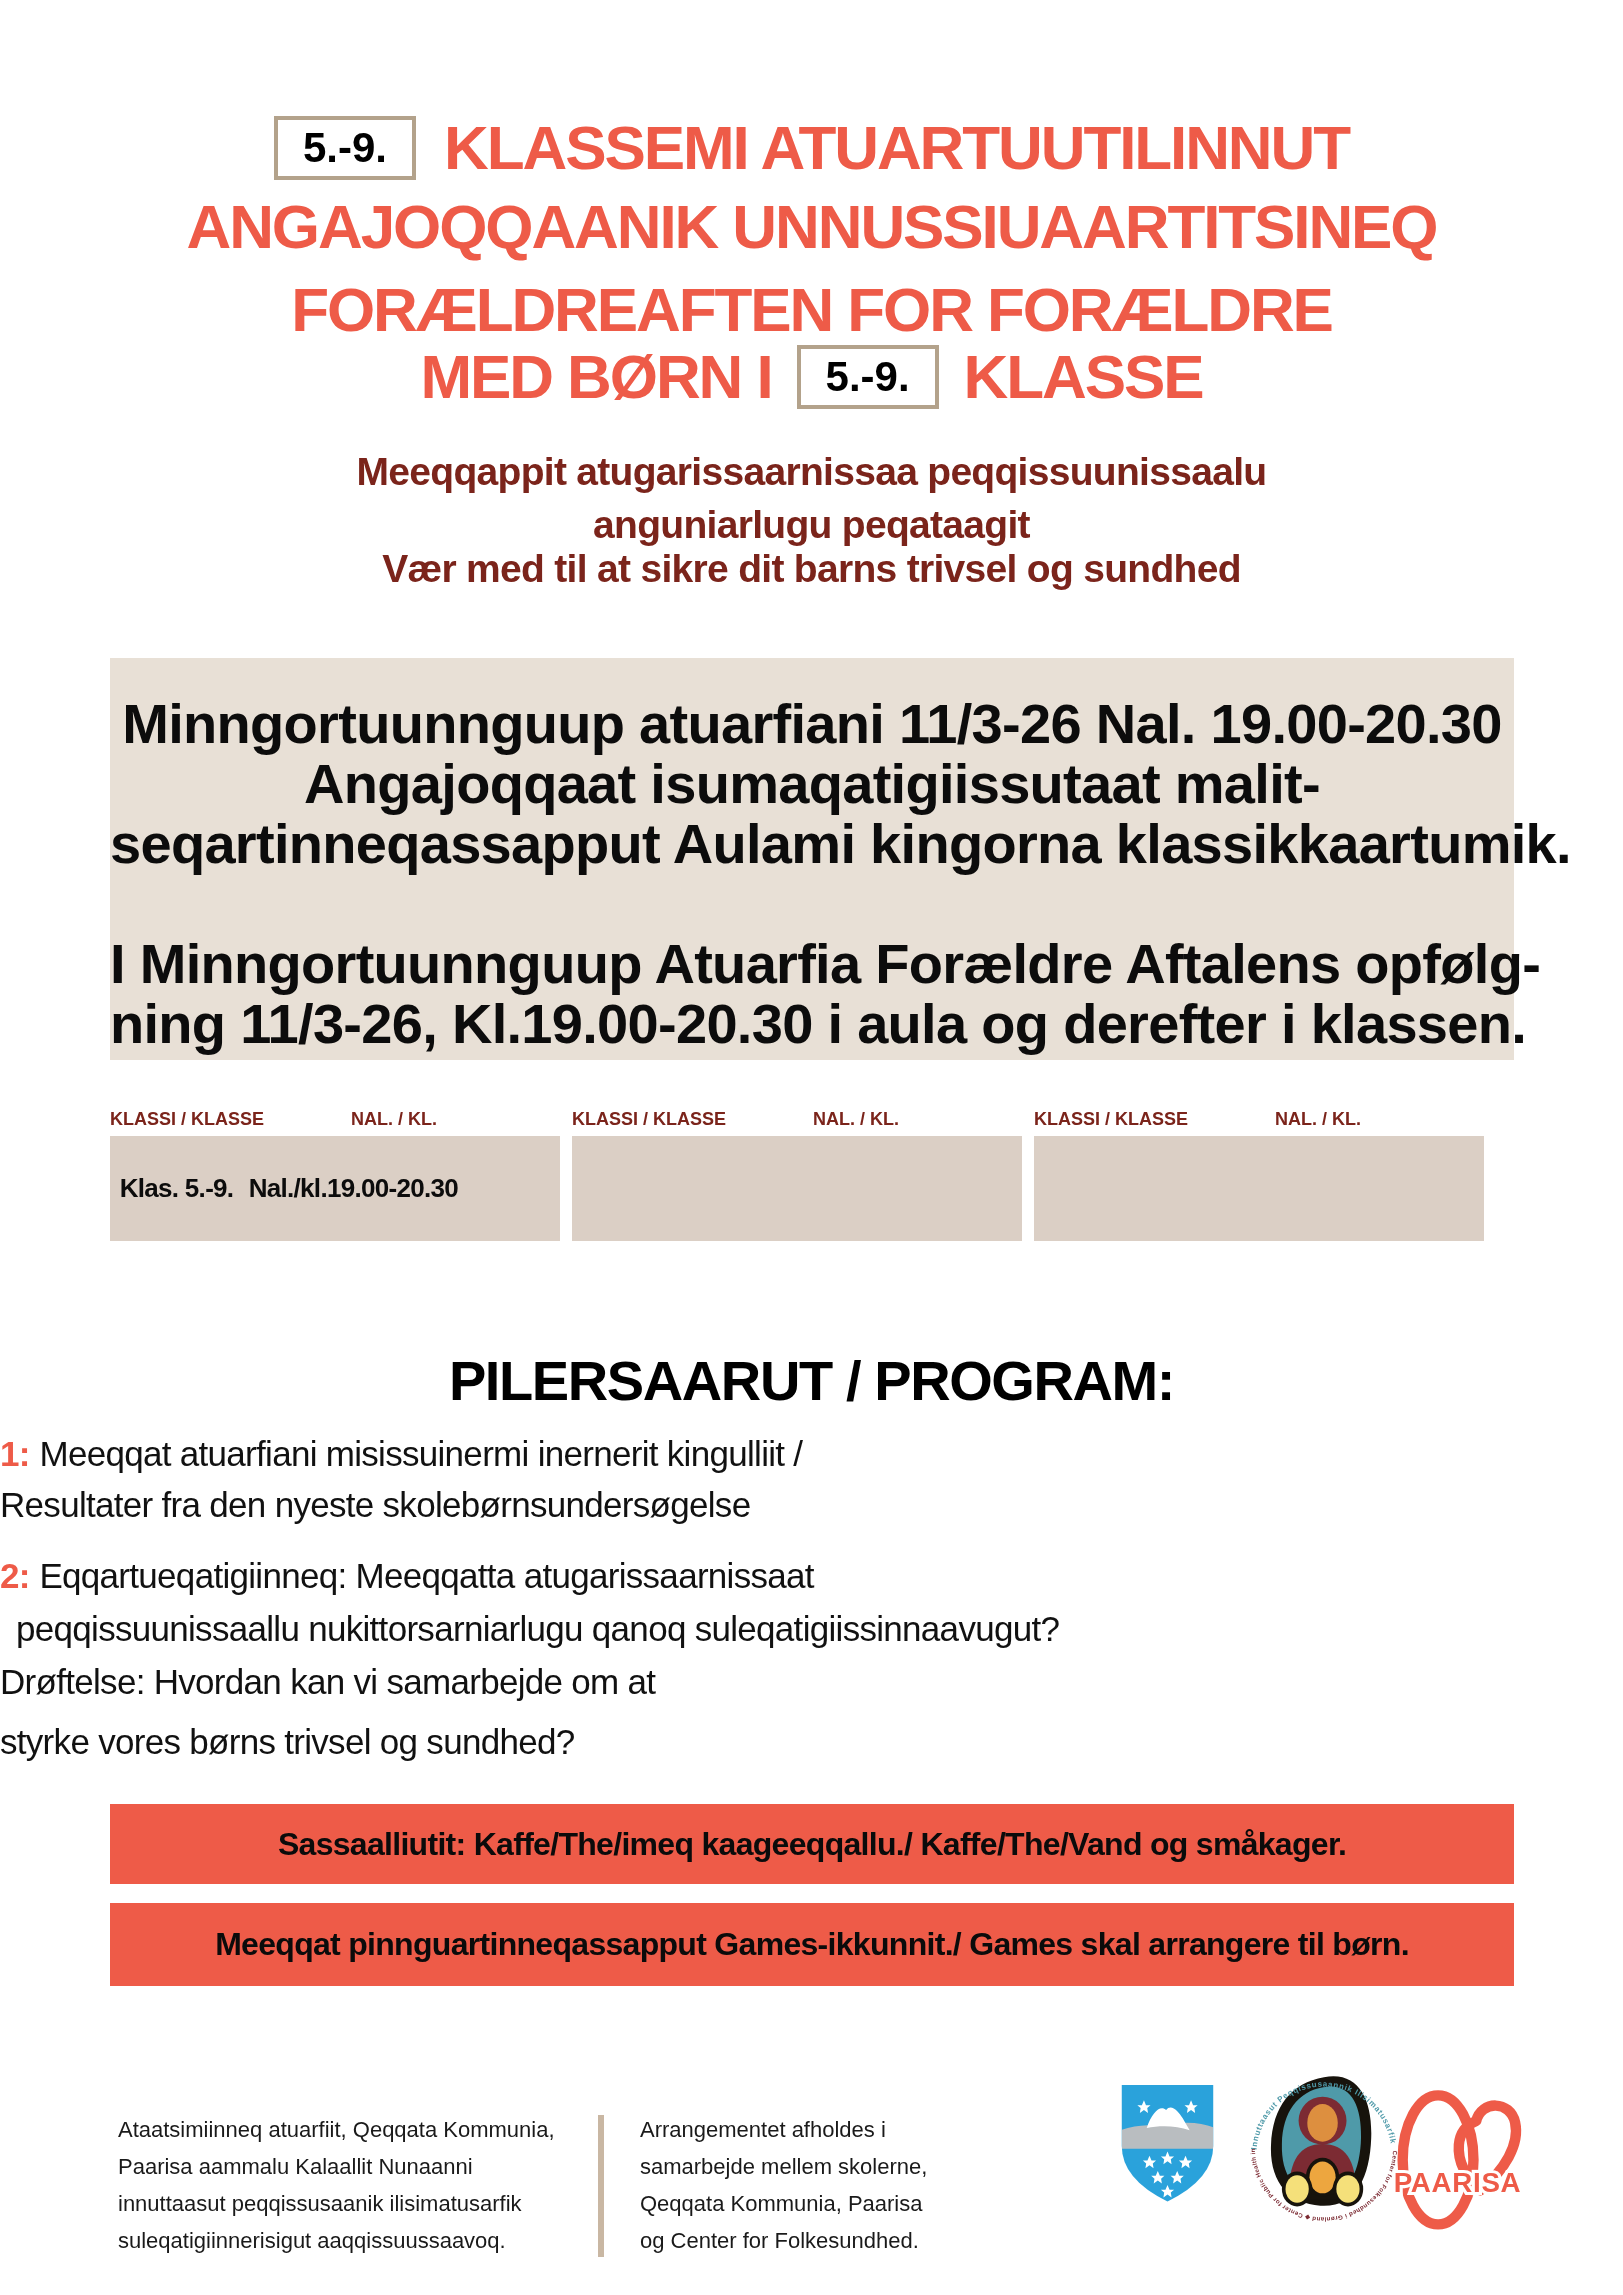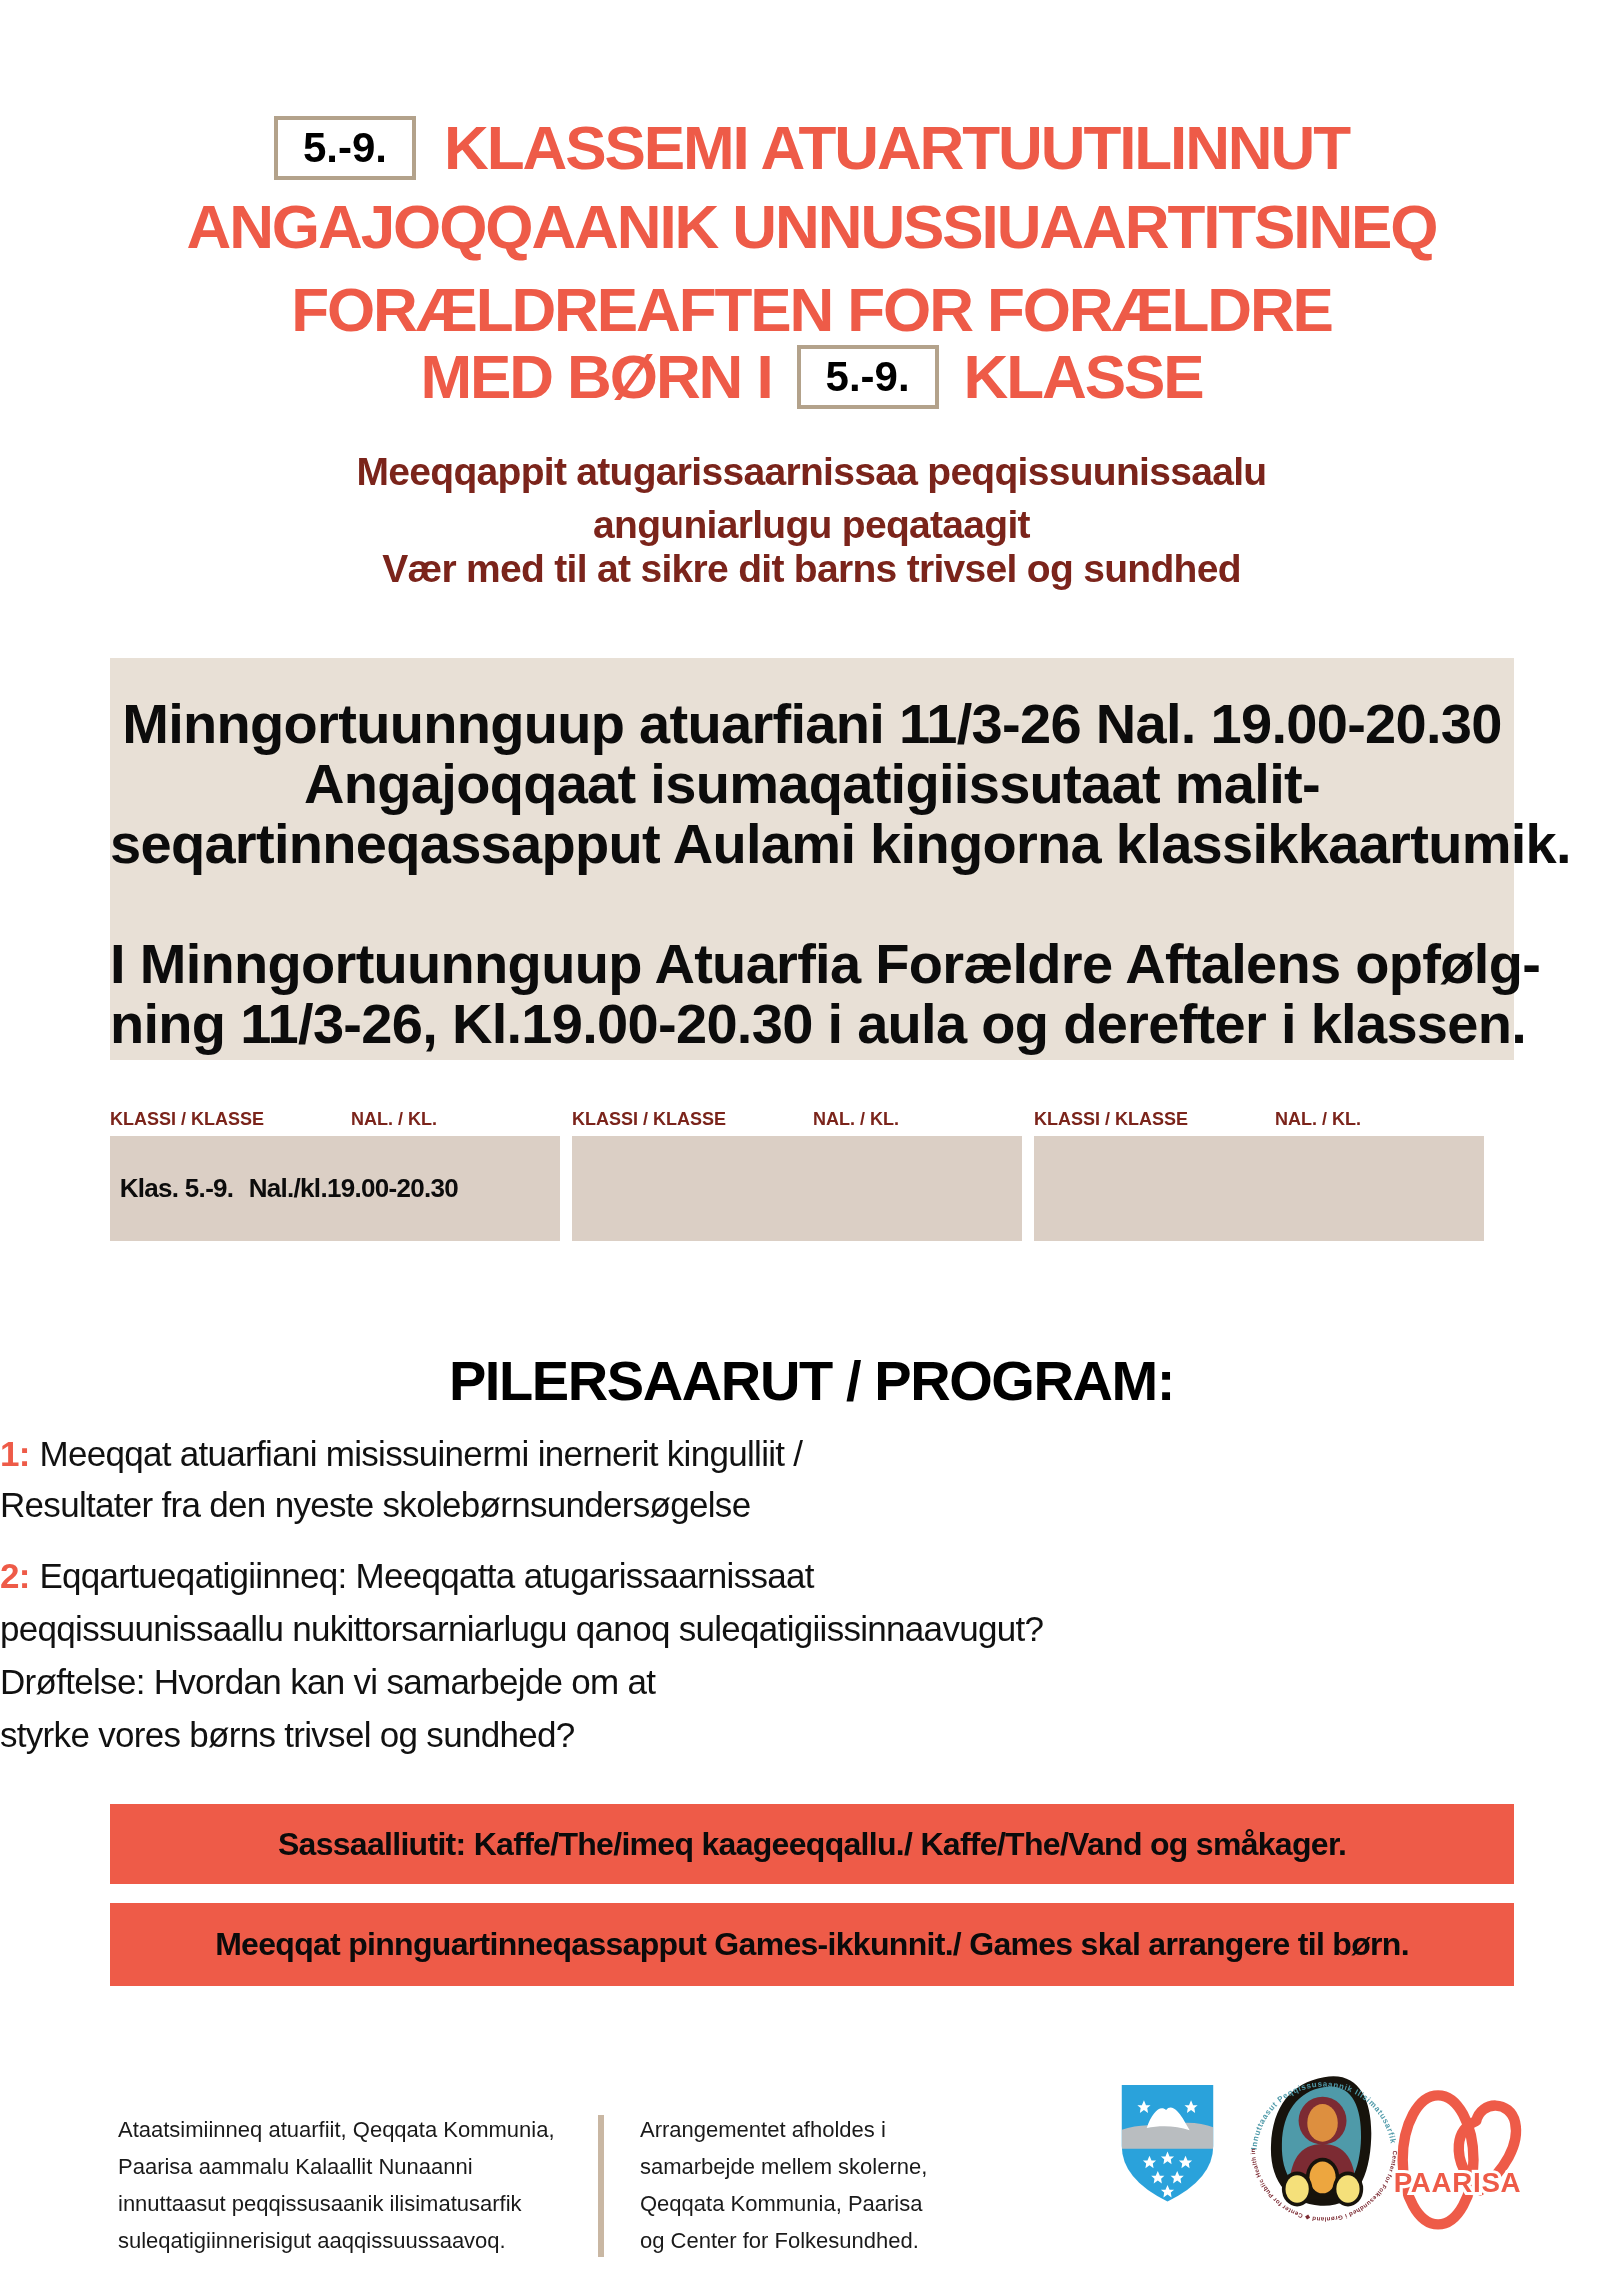--- a/index.html
+++ b/index.html
@@ -115,23 +115,23 @@
 
 <div class="abs prog-heading">PILERSAARUT / PROGRAM:</div>
 
 <div class="abs prog-item" style="top:1428px;">
   <div><span class="prog-num">1:</span><span>Meeqqat atuarfiani misissuinermi inernerit kingulliit /</span></div>
   <div>Resultater fra den nyeste skolebørnsundersøgelse</div>
 </div>
 
 <div class="abs prog-item" style="top:1549px;">
   <div style="line-height:53px;"><span class="prog-num">2:</span><span>Eqqartueqatigiinneq: Meeqqatta atugarissaarnissaat</span></div>
-  <div style="line-height:53px;">peqqissuunissaallu nukittorsarniarlugu qanoq suleqatigiissinnaavugut?</div>
+  <div style="line-height:53px;margin-left:16px;">peqqissuunissaallu nukittorsarniarlugu qanoq suleqatigiissinnaavugut?</div>
   <div style="line-height:53px;">Drøftelse: Hvordan kan vi samarbejde om at</div>
-  <div style="line-height:53px;">styrke vores børns trivsel og sundhed?</div>
+  <div style="line-height:53px;margin-top:7px;">styrke vores børns trivsel og sundhed?</div>
 </div>
 
 <div class="abs banner" style="top:1804px;height:80px;">
   <span>Sassaalliutit: Kaffe/The/imeq kaageeqqallu./ Kaffe/The/Vand og småkager.</span>
 </div>
 <div class="abs banner" style="top:1903px;height:83px;">
   <span>Meeqqat pinnguartinneqassapput Games-ikkunnit./ Games skal arrangere til børn.</span>
 </div>
 
 <div class="abs footer-text" style="top:2111px;left:118px;width:482px;">

